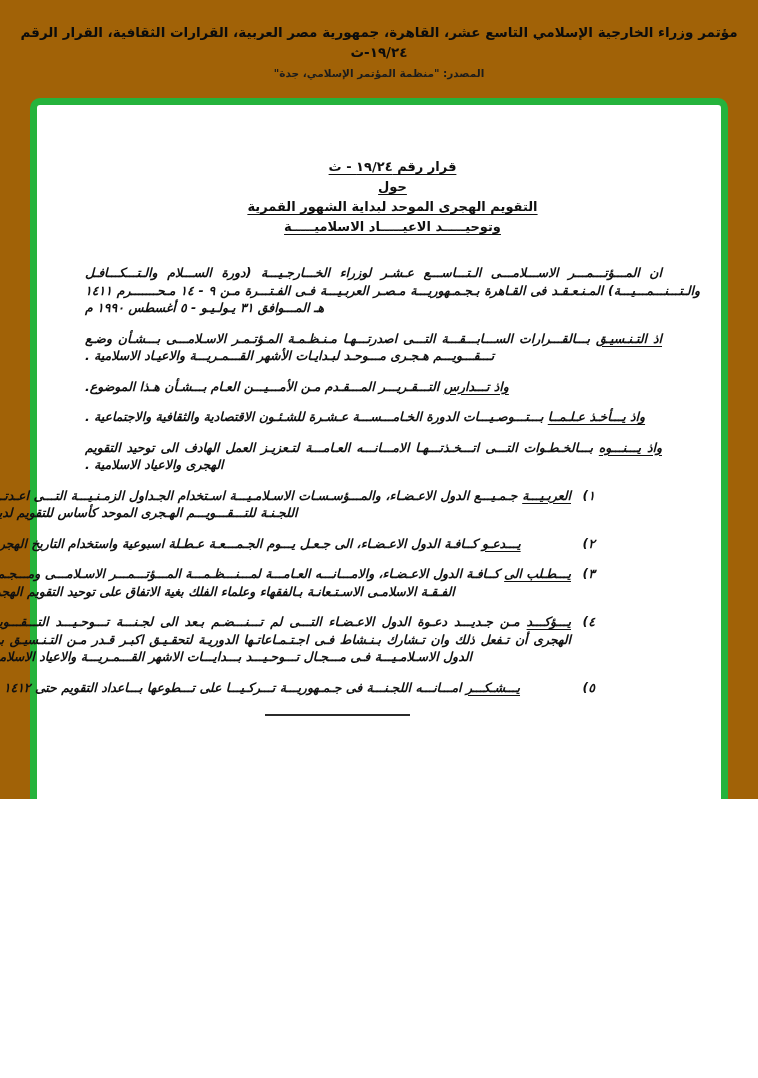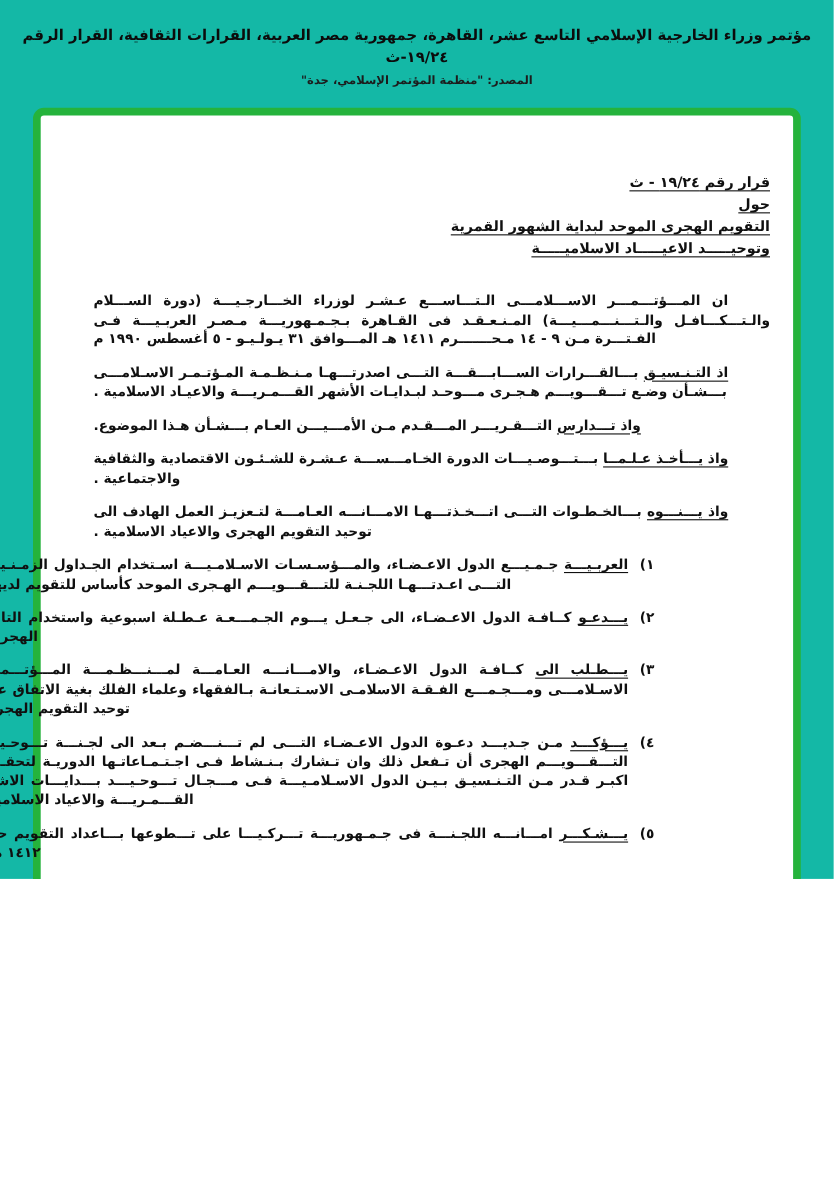--- a/index.html
+++ b/index.html
@@ -2,21 +2,21 @@
 <html lang="ar" style="--green: #25b33c;"><head>
 <meta charset="utf-8">
 <style>
   :root { --green: #25b33c; --ink: #141414; }
   * { margin: 0; padding: 0; box-sizing: border-box; }
   html, body { background: #fff; }
   .page {
     position: relative;
     width: 758px;
     height: 799px;
-    background: #14b8a6;
+    background: #a16207;
     font-family: "DejaVu Sans", sans-serif;
     color: var(--ink);
     overflow: hidden;
   }
   
   .header {
     position: absolute;
     top: 22px; left: 0; right: 0;
     text-align: center;
     direction: rtl;
@@ -42,32 +42,32 @@
     border-radius: 10px;
     background: #fff;
   }
   .scan-content {
     height: 100%;
     padding: 52px 21px 0 48px;
     direction: rtl;
     font-weight: 700;
   }
   
-  .title-block { text-align: right; }
+  .title-block { text-align: center; }
   .title-block .t {
     font-size: 13px;
     line-height: 20px;
     font-weight: 700;
     text-decoration: underline;
     text-underline-offset: 3px;
     color: #101010;
     white-space: nowrap;
   }
   
-  .body-text { margin-top: 27px; }
+  .body-text { margin-top: 27px; font-style: italic; }
   .para {
     direction: rtl;
     text-align: justify;
     text-align-last: left;
     font-size: 12.5px;
     line-height: 17.5px;
     margin: 0 0 13px 0;
     color: #101010;
   }
   .para.indent { text-indent: 38px; }

